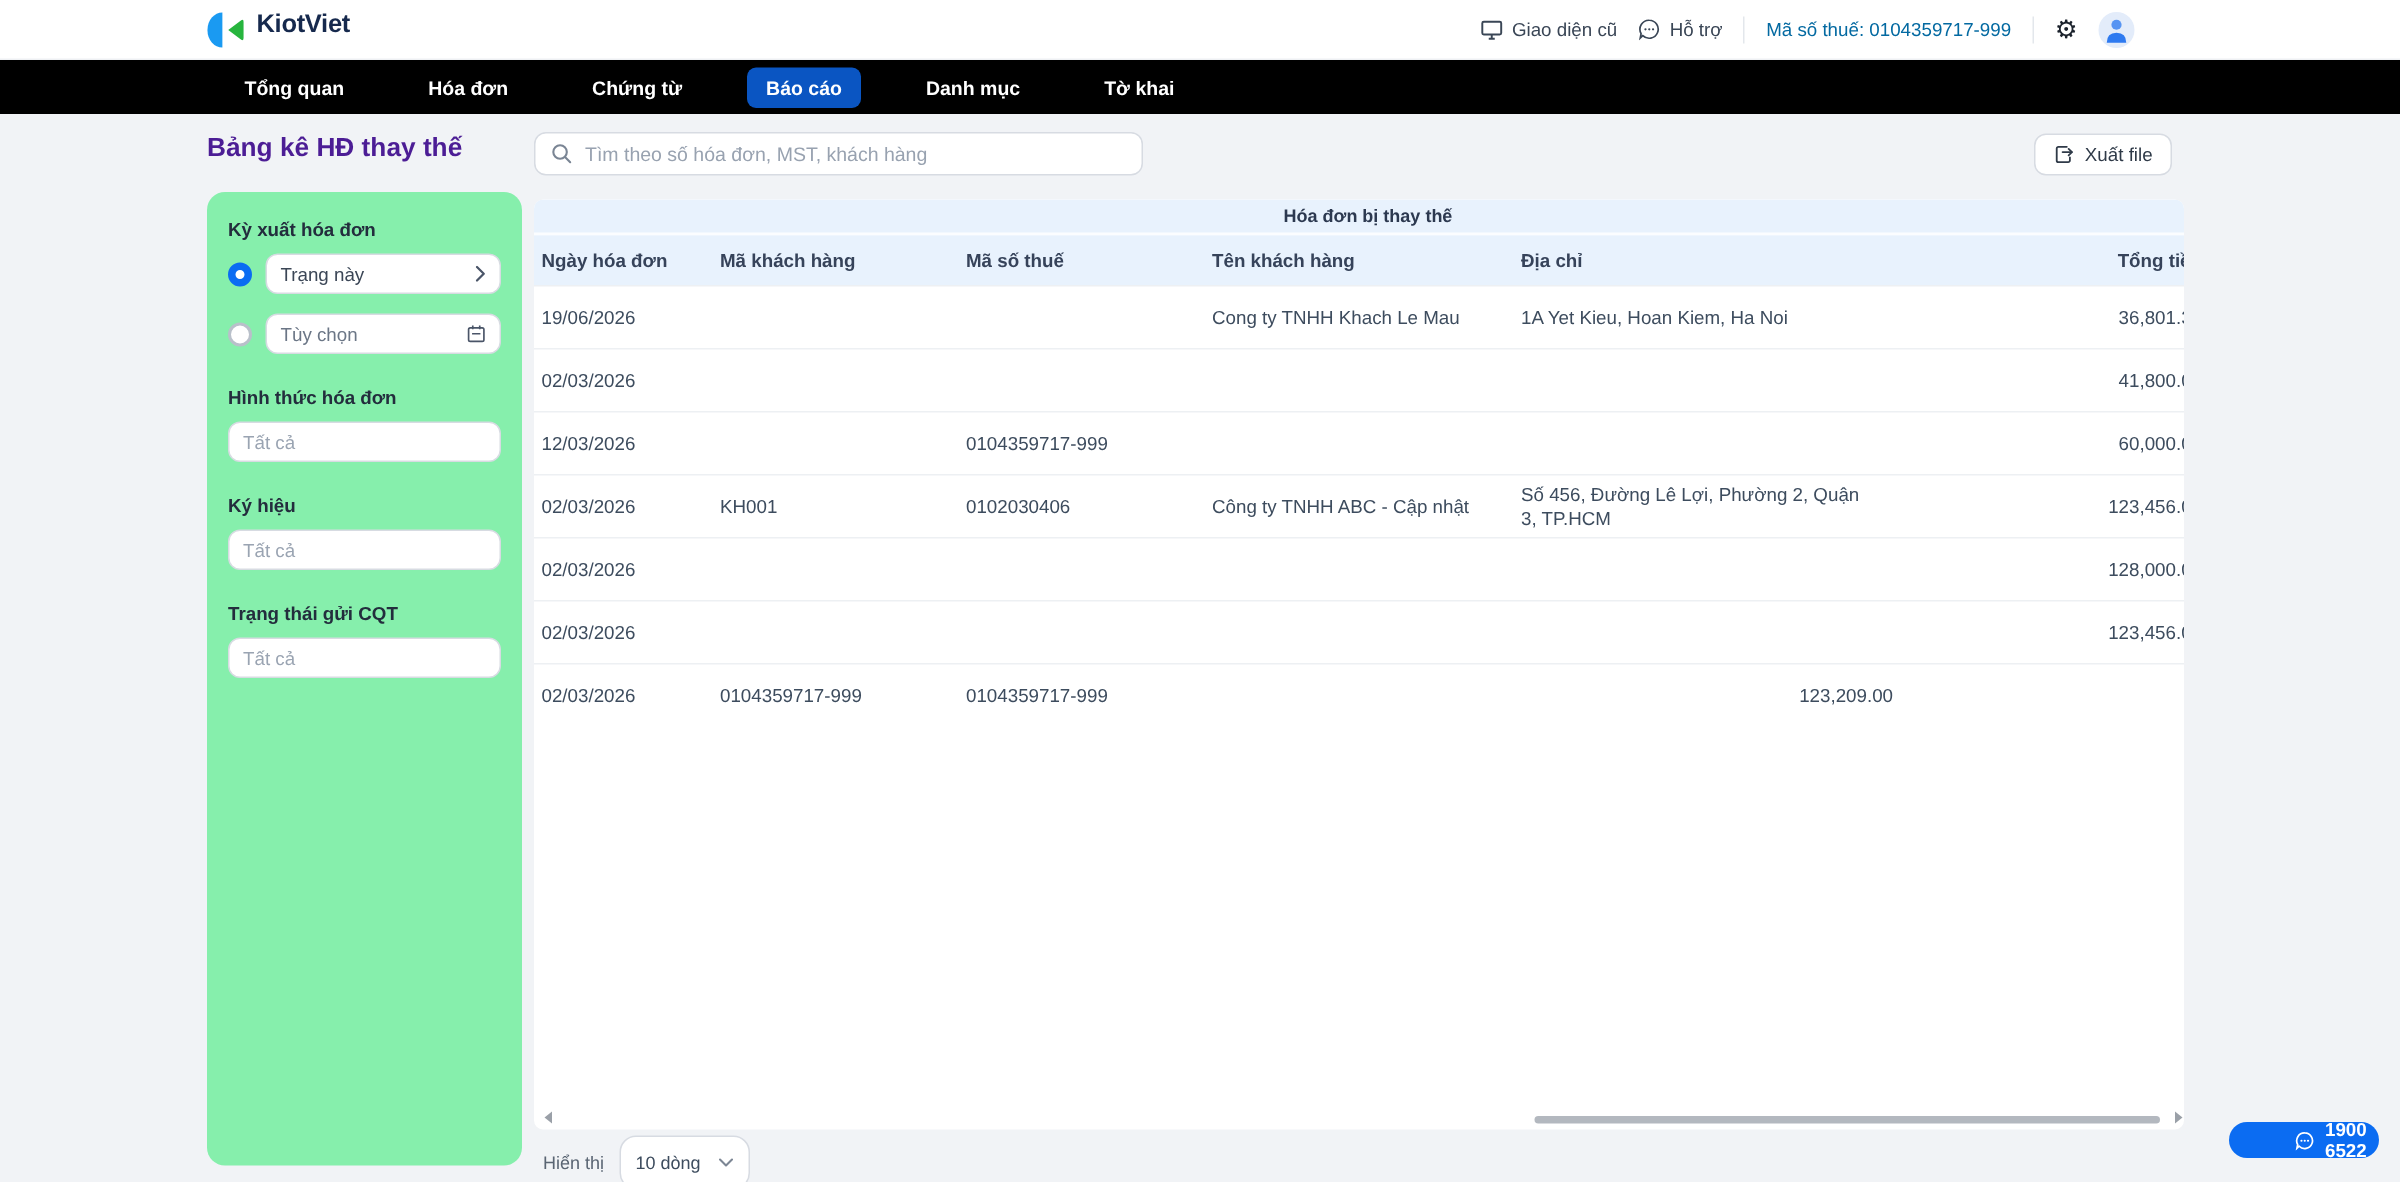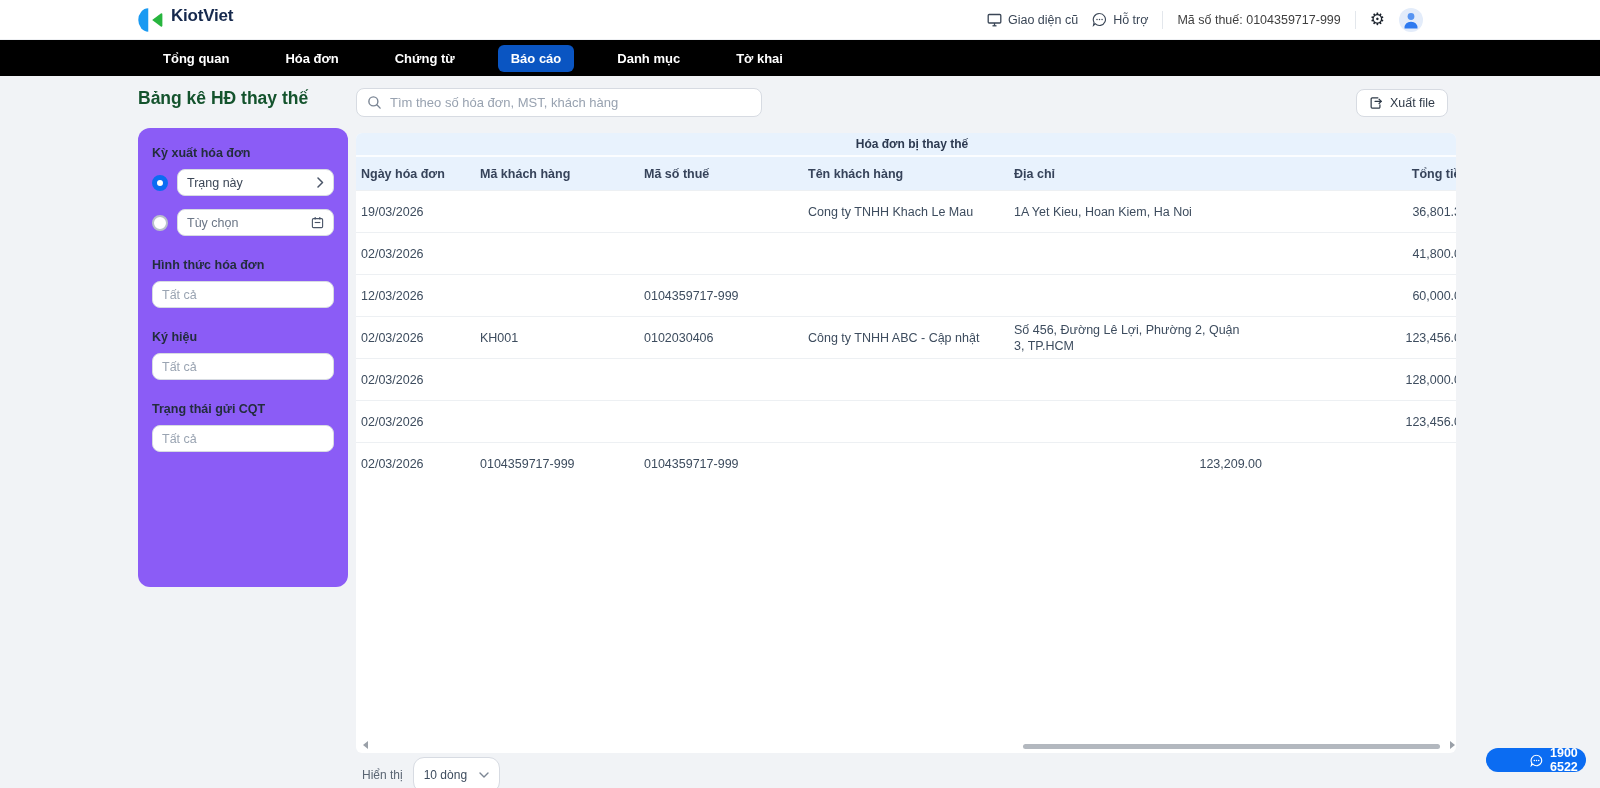--- a/index.html
+++ b/index.html
@@ -13,48 +13,48 @@
   .topbar {
     position:absolute; top:0; left:0; width:1600px; height:40px;
     background:#ffffff; display:flex; align-items:center;
     padding:0 177px 0 137px; border-bottom:1px solid #eef0f3;
   }
   .brand { display:flex; align-items:flex-start; gap:8px; }
   .brand-name { font-size:17px; font-weight:700; color:#16294d; letter-spacing:-0.2px; }
   .topbar-right { margin-left:auto; display:flex; align-items:center; gap:14px; }
   .top-link { display:flex; align-items:center; gap:6px; font-size:12.5px; color:#3a4656; cursor:pointer; }
   .top-divider { width:1px; height:18px; background:#e3e7ec; }
-  .tax-text { font-size:12.5px; color:#404040; }
+  .tax-text { font-size:12.5px; color:#0369a1; }
   .gear { font-size:17px; color:#1b222c; line-height:1; cursor:pointer; }
   .avatar {
     width:24px; height:24px; border-radius:50%; background:#e3ecfa;
     overflow:hidden; display:flex; align-items:center; justify-content:center; cursor:pointer;
   }
 
   
   .navbar {
     position:absolute; top:40px; left:0; width:1600px; height:36px;
     background:#000000; display:flex; align-items:center; gap:30px; padding:0 0 0 150px;
   }
   .nav-item {
     color:#ffffff; font-size:13px; font-weight:700; padding:6px 13px;
     border-radius:6px; cursor:pointer; white-space:nowrap;
   }
   .nav-item.active { background:#0a55c2; }
 
   
   .page-title {
     position:absolute; top:88px; left:138px;
-    font-size:17.5px; font-weight:700; color:#14532d;
+    font-size:17.5px; font-weight:700; color:#4c1d95;
   }
 
   
   .filter-card {
-    position:absolute; top:128px; left:138px; width:210px; height:459px;
-    background:#8b5cf6; border-radius:12px; padding:18px 14px;
+    position:absolute; top:128px; left:138px; width:210px; height:649px;
+    background:#86efac; border-radius:12px; padding:18px 14px;
   }
   .filter-label { font-size:12.5px; font-weight:700; color:#232d3d; margin-bottom:9px; }
   .radio-row { display:flex; align-items:center; gap:9px; margin-bottom:13px; }
   .radio { width:16px; height:16px; border-radius:50%; background:#fff; flex:none; cursor:pointer; }
   .radio.sel { border:5px solid #0b6cf2; }
   .radio.unsel { border:2px solid #b9c0ca; }
   .field {
     flex:1; height:27px; border:1px solid #d7dbe2; border-radius:8px; background:#fff;
     display:flex; align-items:center; padding:0 9px; font-size:12.5px; color:#3b4656;
     cursor:pointer; justify-content:space-between;
@@ -272,21 +272,21 @@
     <div class="thead">
       <div class="cell c-date">Ngày hóa đơn</div>
       <div class="cell c-code">Mã khách hàng</div>
       <div class="cell c-tax">Mã số thuế</div>
       <div class="cell c-name">Tên khách hàng</div>
       <div class="cell c-addr">Địa chỉ</div>
       <div class="cell c-total">Tổng tiền</div>
     </div>
 
     <div class="trow">
-      <div class="cell c-date">19/03/2026</div>
+      <div class="cell c-date">19/06/2026</div>
       <div class="cell c-code"></div>
       <div class="cell c-tax"></div>
       <div class="cell c-name">Cong ty TNHH Khach Le Mau</div>
       <div class="cell c-addr">1A Yet Kieu, Hoan Kiem, Ha Noi</div>
       <div class="cell c-total">36,801.35</div>
     </div>
     <div class="trow">
       <div class="cell c-date">02/03/2026</div>
       <div class="cell c-code"></div>
       <div class="cell c-tax"></div>

